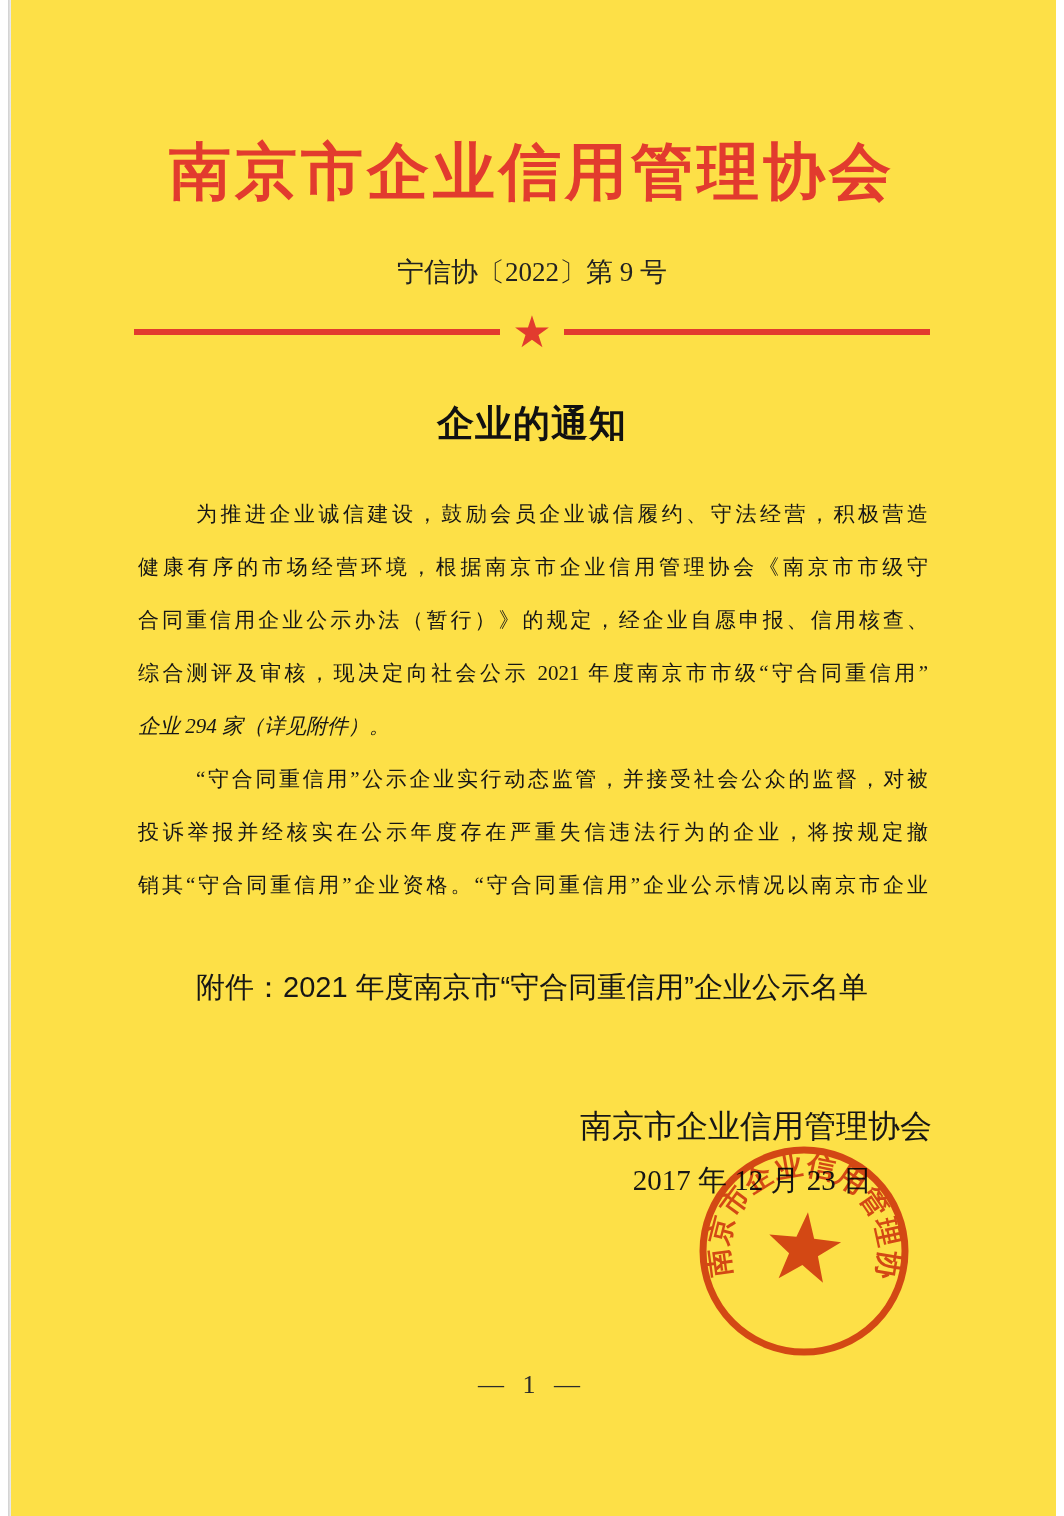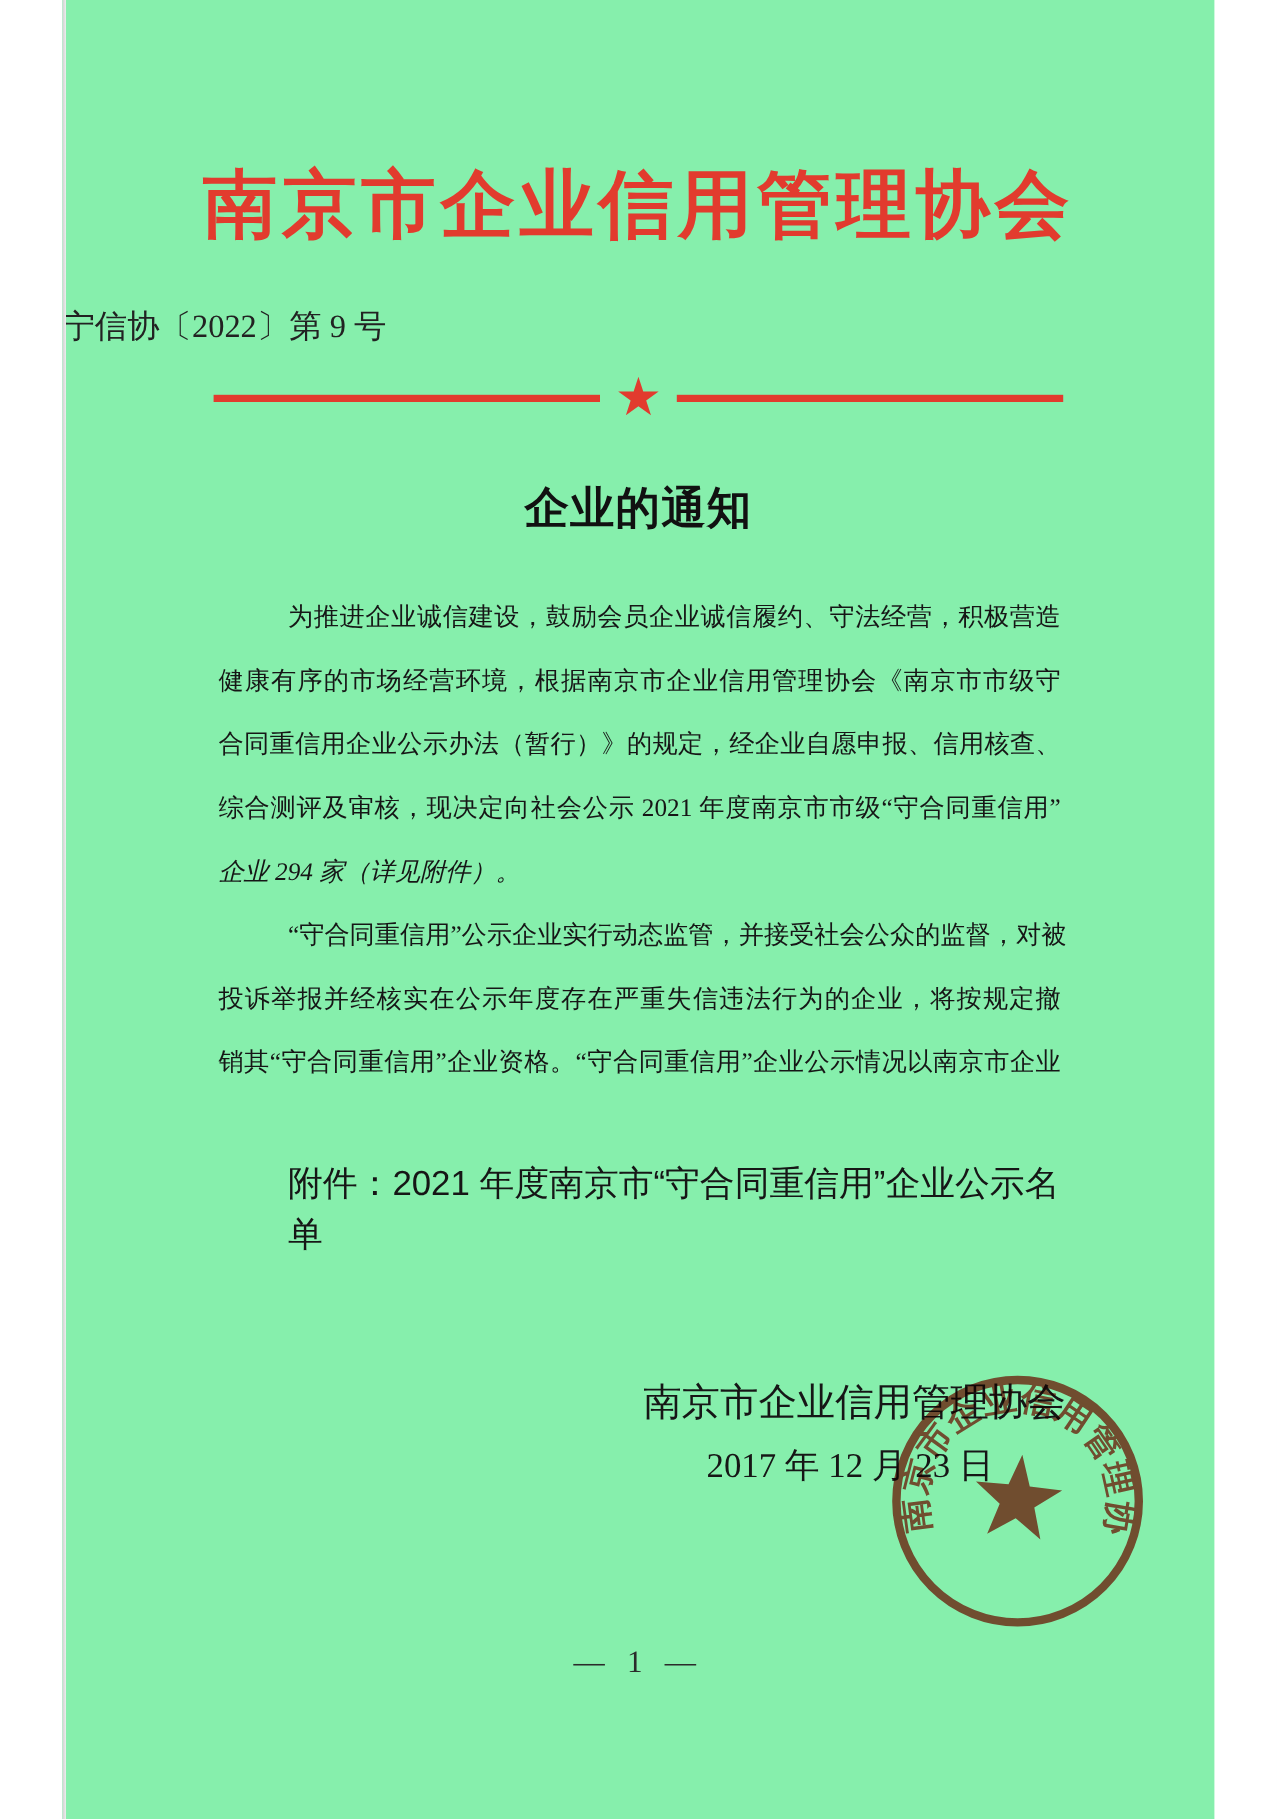--- a/index.html
+++ b/index.html
@@ -1,24 +1,24 @@
 <!DOCTYPE html>
 <html><head>
 <meta charset="utf-8">
 <style>
   * { margin: 0; padding: 0; box-sizing: border-box; }
   html, body { background: #ffffff; }
   body { font-family: "Liberation Serif", serif; color: #1c1c1c; }
 
   .page {
     position: relative;
-    width: 960px;
+    width: 1048px;
     height: 1516px;
     margin: 0 auto;
-    background: #86efac;
+    background: #fde047;
     overflow: hidden;
   }
   
   .scan-edge {
     position: absolute;
     left: 0; top: 0; bottom: 0;
     width: 3px;
     background: linear-gradient(to right, #cfcfcf, #eeeeee);
   }
 
@@ -28,20 +28,21 @@
     font-family: "Liberation Sans", sans-serif;
     font-weight: 700;
     font-size: 62px;
     line-height: 72px;
     letter-spacing: 4px;
     color: #e23b2e;
   }
 
   .doc-number {
     margin-top: 46px;
+    text-align: center;
     font-size: 27px;
     line-height: 36px;
     color: #222222;
   }
 
   .divider {
     margin: 22px 126px 0 126px;
     height: 40px;
     display: flex;
     align-items: center;

